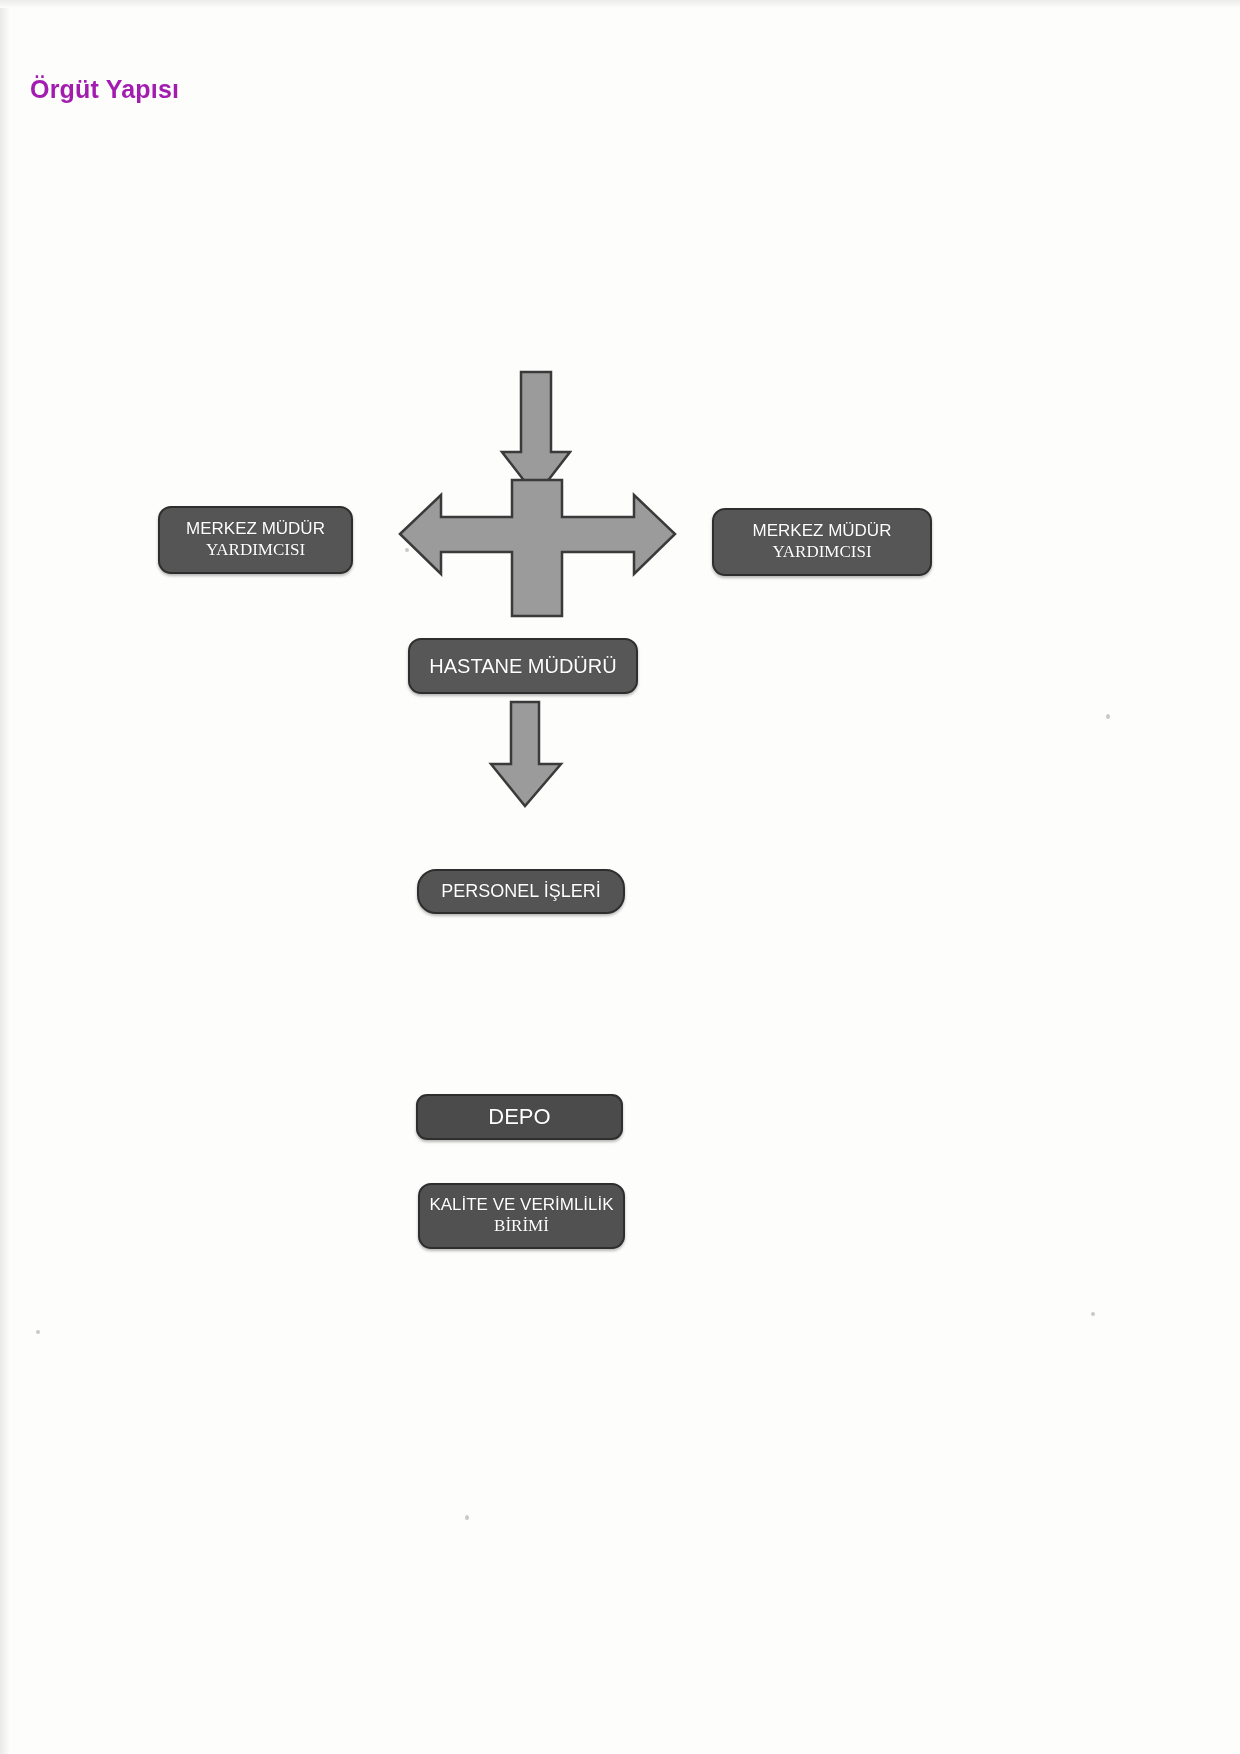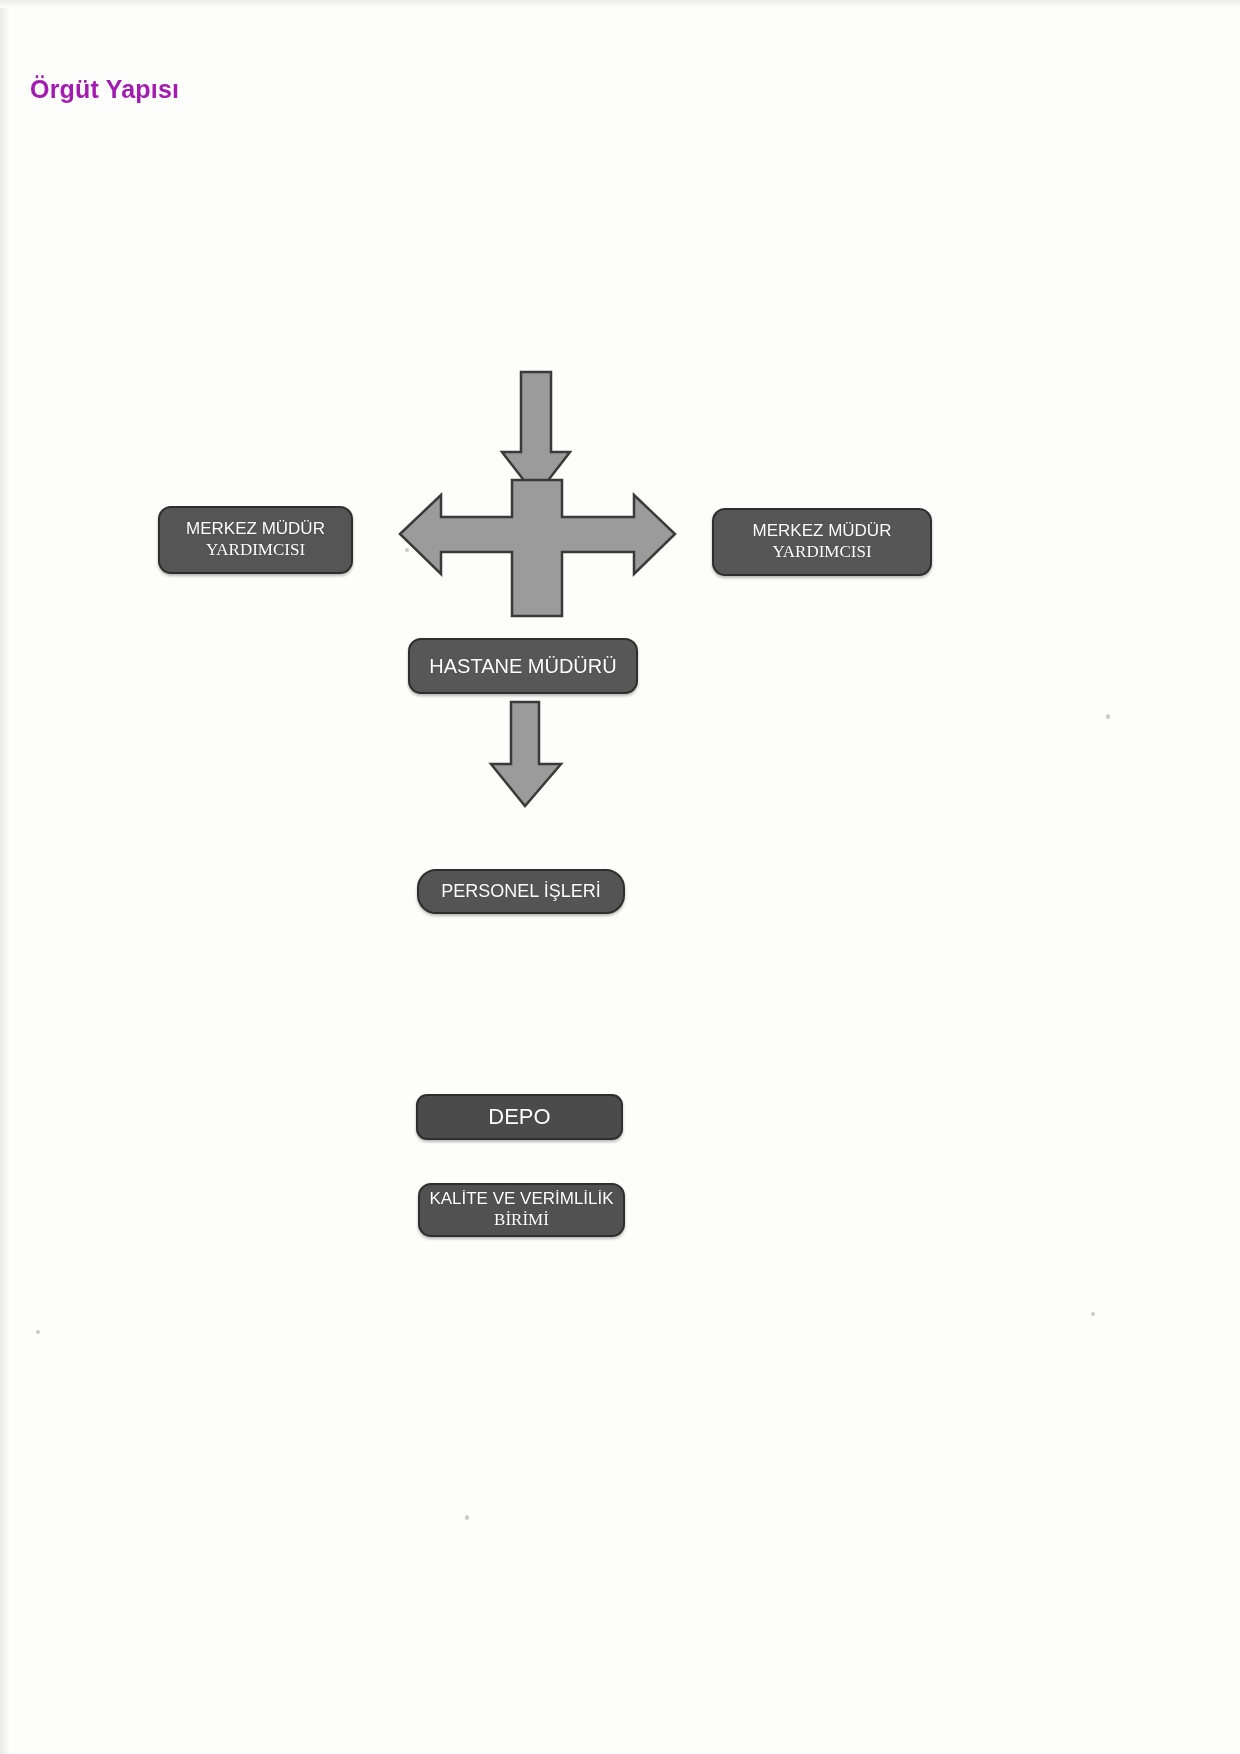--- a/index.html
+++ b/index.html
@@ -114,21 +114,21 @@
   }
   #node-depo {
     left: 416px; top: 1094px;
     width: 207px; height: 46px;
     font-size: 22px;
     border-radius: 11px;
     background: #4b4b4b;
   }
   #node-kalite-verimlilik {
     left: 418px; top: 1183px;
-    width: 207px; height: 54px;
+    width: 207px; height: 66px;
     font-size: 17px;
     border-radius: 13px;
     background: #515151;
   }
 
   
   .arrow-svg { position: absolute; }
   .arrow-shape {
     fill: #9b9b9b;
     stroke: #3a3a3a;

